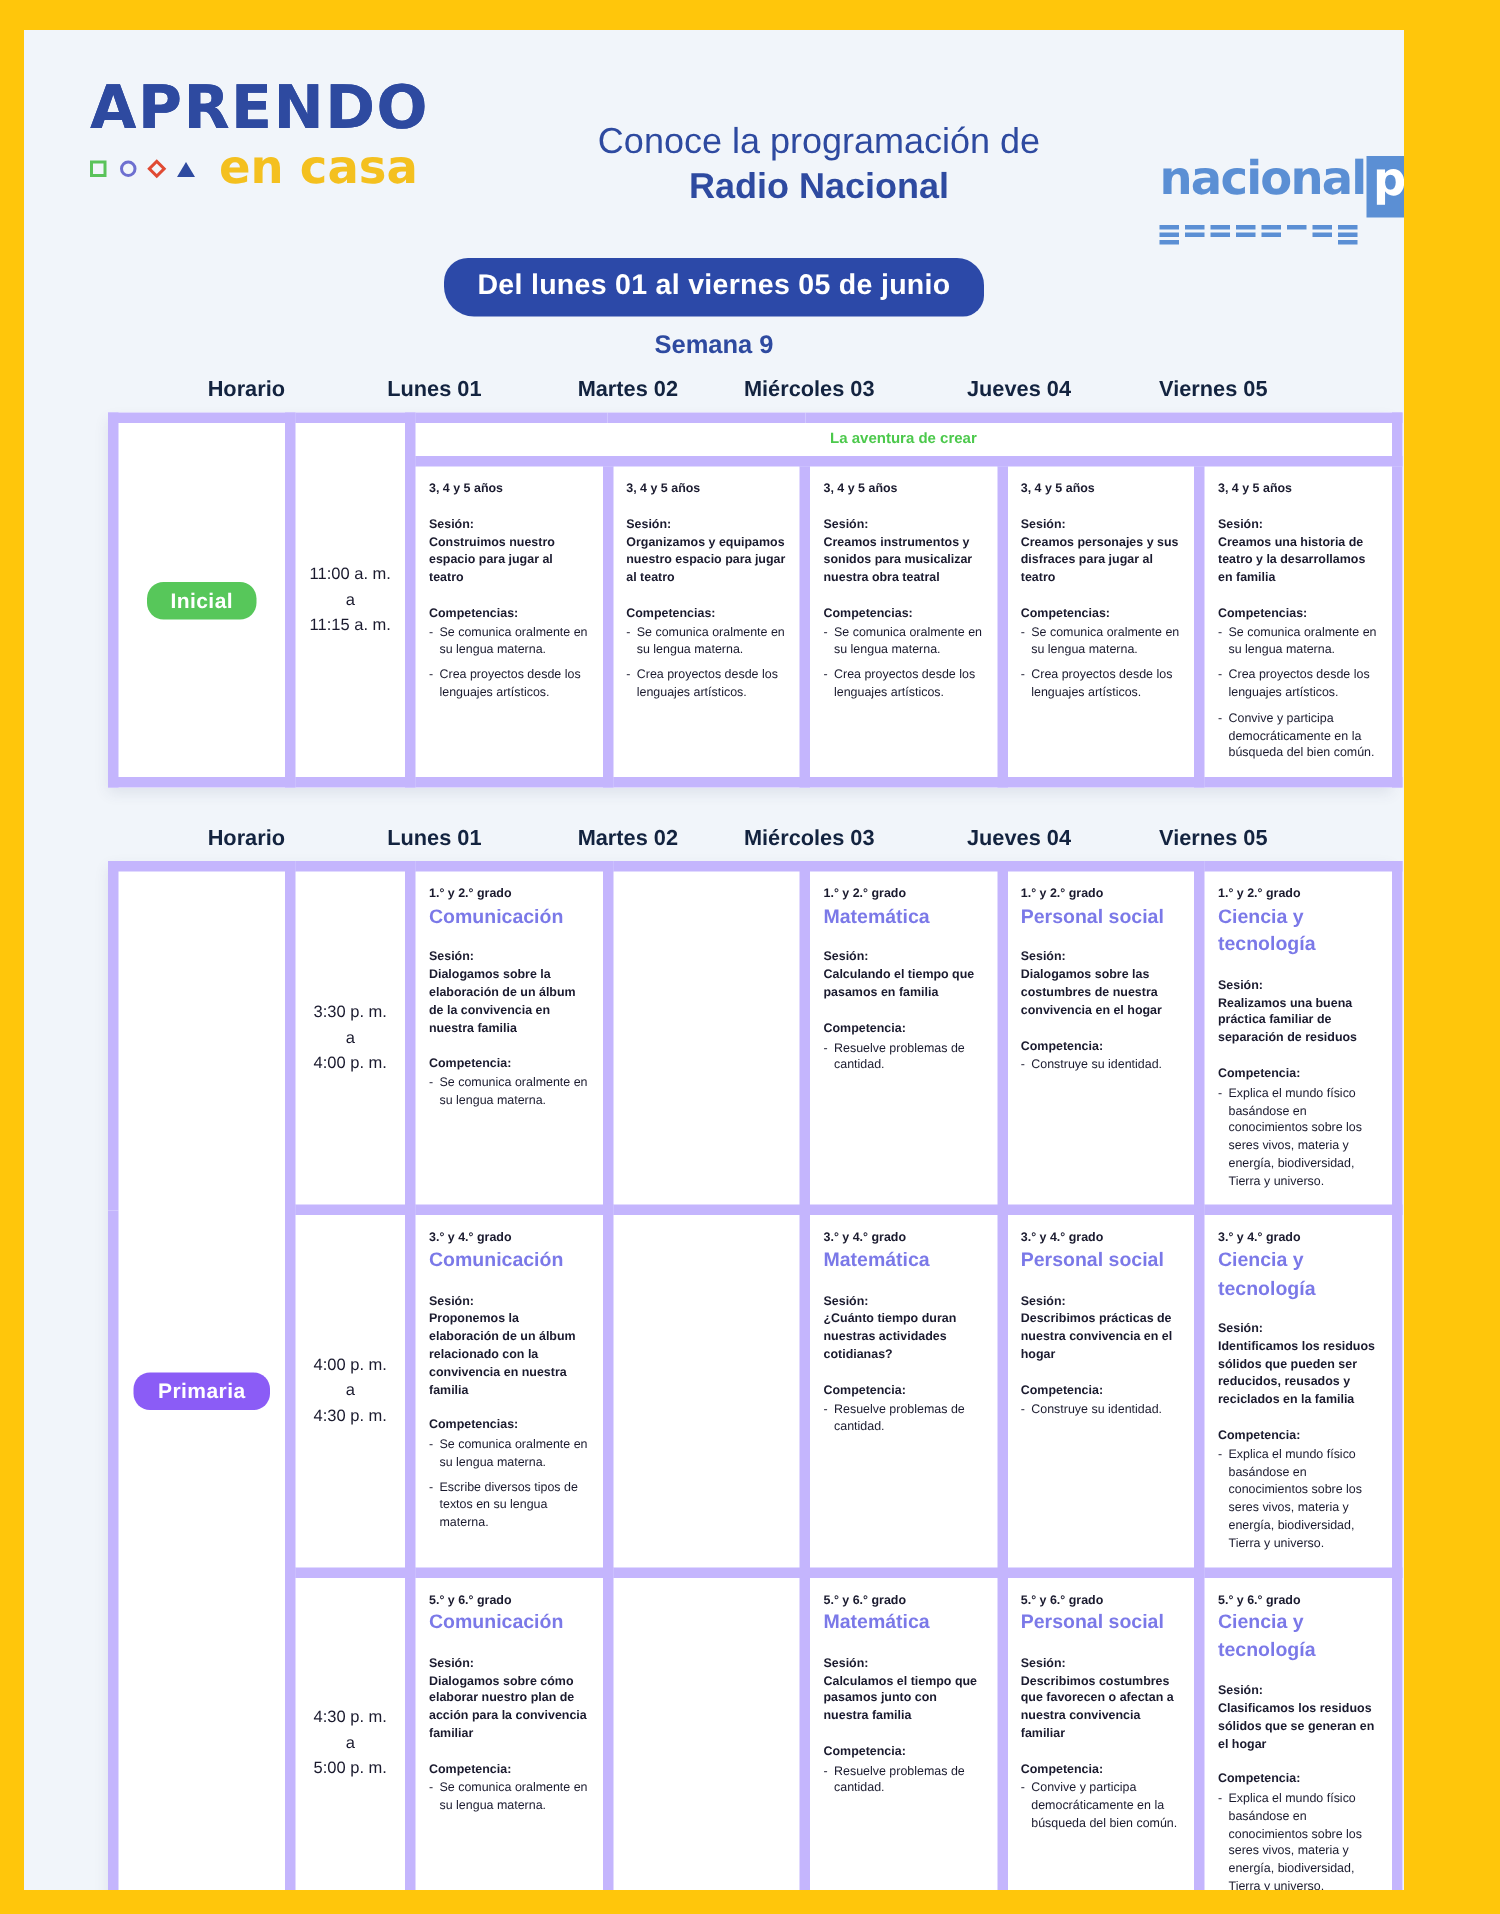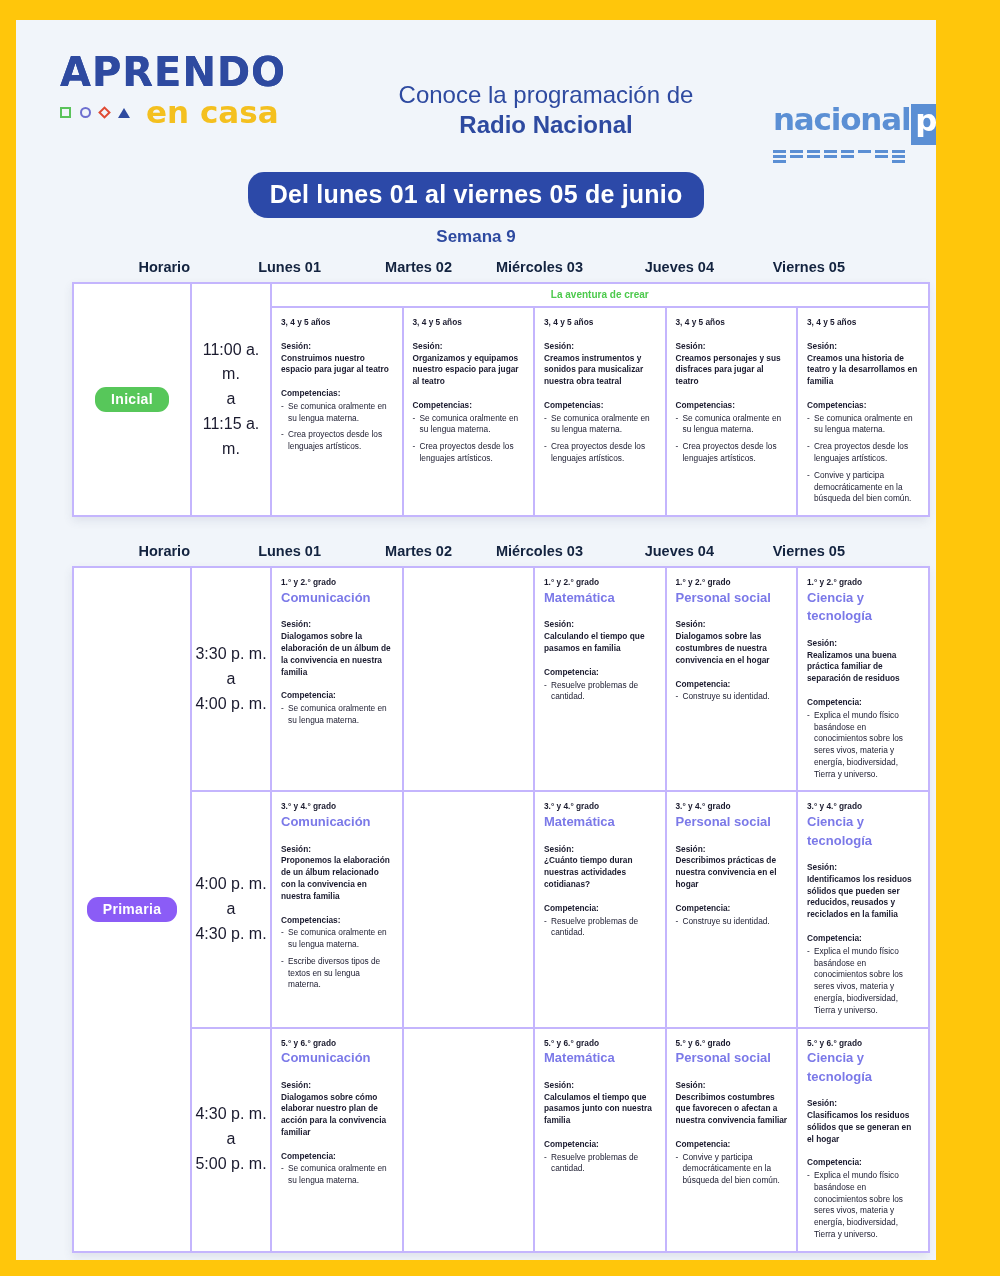--- a/index.html
+++ b/index.html
@@ -117,21 +117,21 @@
   .nac-bars { display: flex; gap: 4px; margin-top: 5px; }
   .nac-bars i { display: block; width: 13px; }
   .nac-bars i span { display: block; background: #5b8fd4; height: 3px; margin-bottom: 2px; }
 
   
   .banner-wrap { text-align: center; margin-top: 2px; }
   .banner {
     display: inline-block;
     background: #2c49a8;
     color: #ffffff;
-    font-size: 25px;
+    font-size: 19px;
     font-weight: bold;
     padding: 8px 22px 9px;
     border-radius: 16px 18px 14px 20px;
     letter-spacing: .2px;
   }
   .semana {
     text-align: center;
     color: #2e4aa0;
     font-size: 17px;
     font-weight: bold;
@@ -161,21 +161,21 @@
     background: #ffffff;
     box-shadow: 0 4px 9px rgba(60,70,110,.10);
   }
   table.sched {
     border-collapse: collapse;
     width: 856px;
     background: #ffffff;
     table-layout: fixed;
   }
   table.sched td {
-    border: 2px solid #c4b5fd;
+    border: 7px solid #c4b5fd;
     vertical-align: top;
     background: #ffffff;
   }
   col.c-level   { width: 118px; }
   col.c-horario { width: 80px;  }
   col.c-day     { width: 131.5px; }
 
   .level-cell { text-align: center; vertical-align: middle !important; }
   .badge {
     display: inline-block;
@@ -185,21 +185,21 @@
     padding: 4px 16px 5px;
     border-radius: 11px;
     letter-spacing: .3px;
   }
   .badge.inicial  { background: #57c75a; }
   .badge.primaria { background: #8b5cf6; }
 
   .horario-cell {
     text-align: center;
     vertical-align: middle !important;
-    font-size: 16px;
+    font-size: 11px;
     color: #1a1a2e;
     line-height: 1.55;
   }
 
   .theme-band {
     text-align: center;
     font-size: 10px;
     font-weight: bold;
     color: #4cc94c;
     padding: 5px 0 6px;

